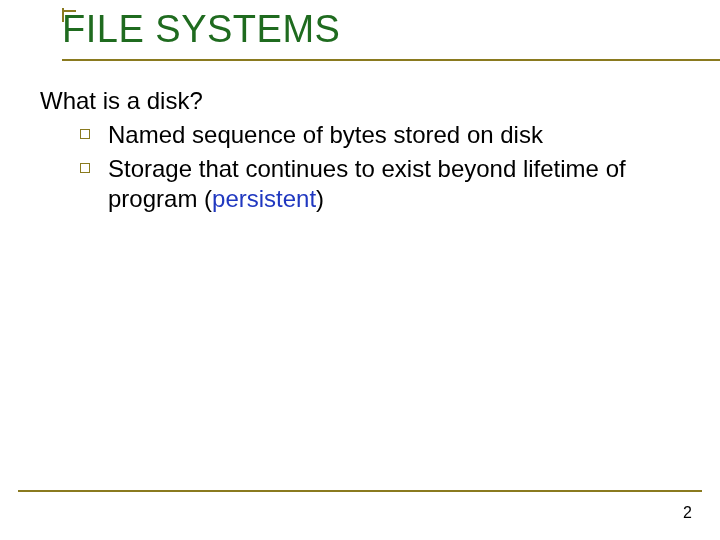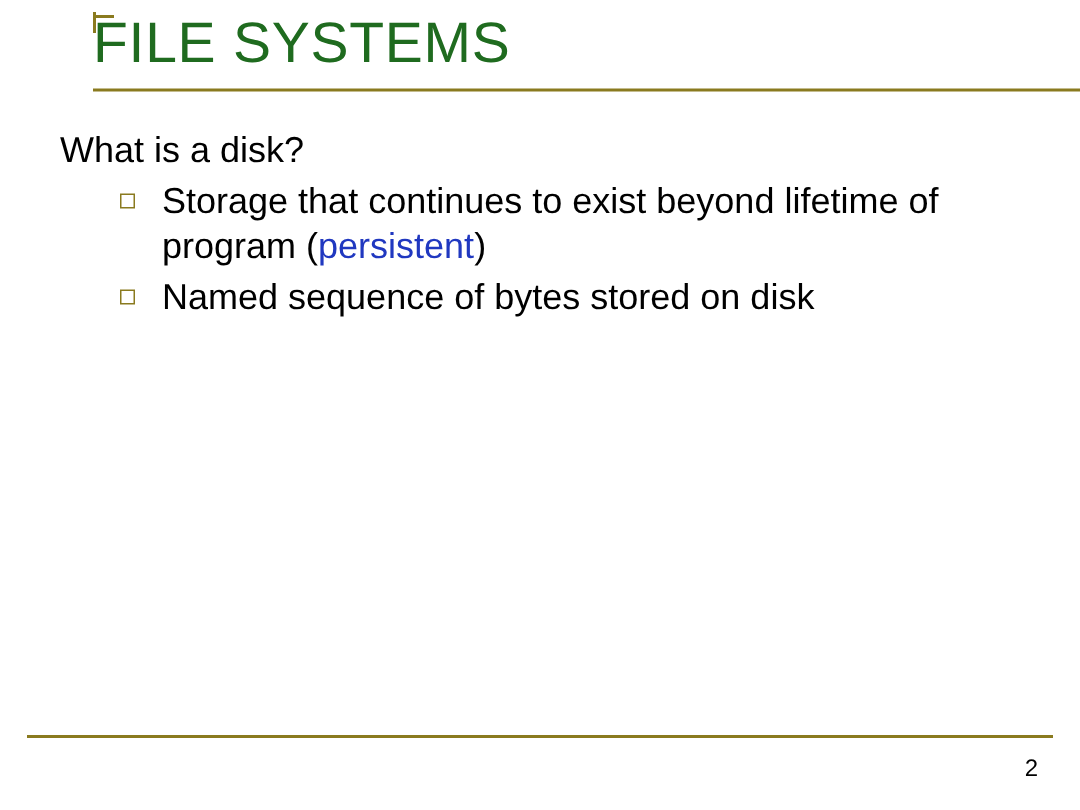--- a/index.html
+++ b/index.html
@@ -107,25 +107,25 @@
     <div class="title-rule short"></div>
     <h1 class="title">FILE SYSTEMS</h1>
     <div class="title-rule"></div>
   </div>
 
   <div class="content">
     <div class="lead">What is a disk?</div>
     <ul class="bullets">
       <li>
         <span class="sq"></span>
-        <span>Storage that continues to exist beyond lifetime of program (</span><span class="kw">persistent</span><span>)</span>
+        <span>Named sequence of bytes stored on disk</span><span class="kw"></span><span></span>
       </li>
       <li>
         <span class="sq"></span>
-        <span>Named sequence of bytes stored on disk</span><span class="kw"></span><span></span>
+        <span>Storage that continues to exist beyond lifetime of program (</span><span class="kw">persistent</span><span>)</span>
       </li>
     </ul>
   </div>
 
   <div class="footer-rule"></div>
   <div class="page-num">2</div>
 
 </div>
 
 </body></html>

